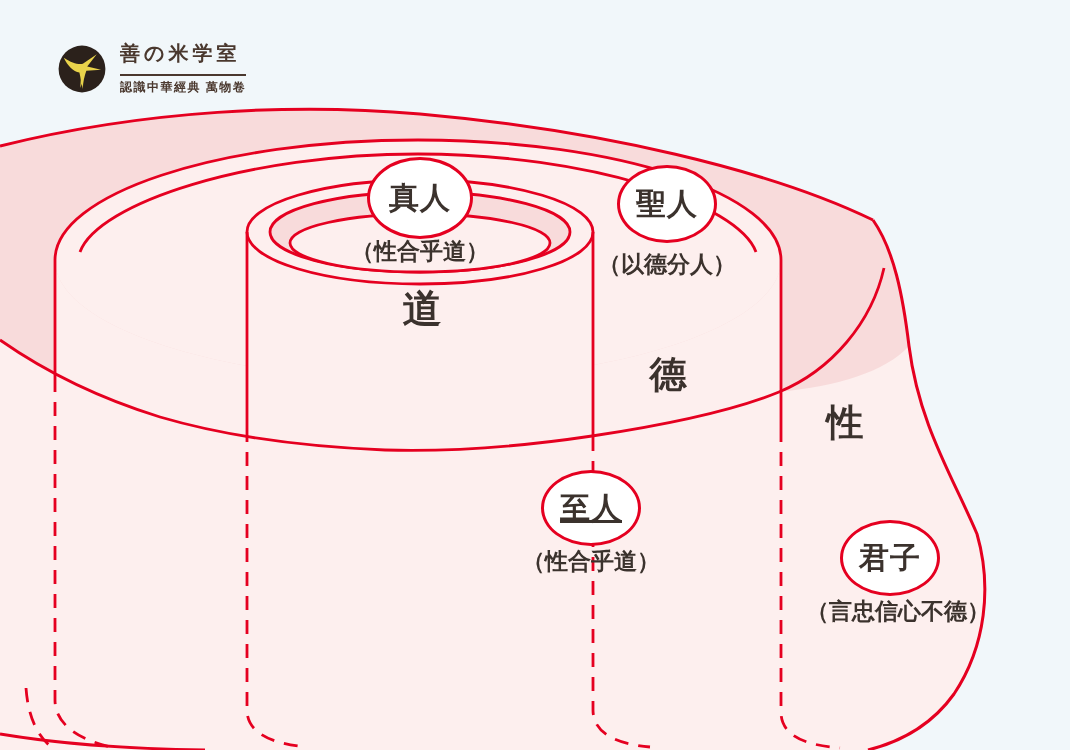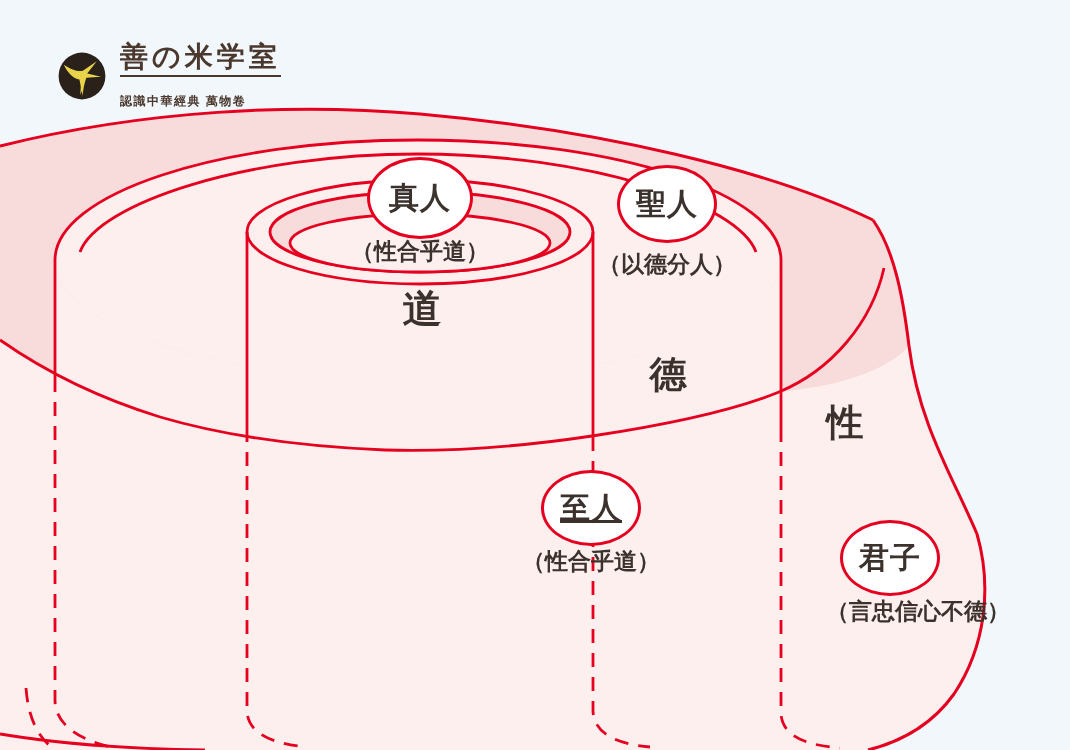--- a/index.html
+++ b/index.html
@@ -11,27 +11,27 @@
   }
   .stage{position:absolute;inset:0;width:1070px;height:750px;}
   svg.roll{position:absolute;left:0;top:0;}
 
   
   .logo{position:absolute;left:56px;top:42px;display:flex;align-items:center;gap:12px;z-index:6;}
   .logo-icon{width:52px;height:52px;flex:0 0 auto;}
   .logo-text{display:flex;flex-direction:column;}
   .logo-title{
     font-family:"Liberation Serif","DejaVu Serif",serif;
-    font-size:28px;font-weight:700;color:var(--brown,#4a382e);
+    font-size:20px;font-weight:700;color:var(--brown,#4a382e);
     letter-spacing:4px;line-height:1.1;
-    border-bottom:2px solid var(--brown,#4a382e);padding-bottom:2px;
+    border-bottom:2px solid var(--brown,#4a382e);padding-bottom:10px;
   }
   .logo-subtitle{
     font-size:12px;font-weight:700;color:var(--brown,#4a382e);
-    letter-spacing:1.5px;margin-top:16px;
+    letter-spacing:1.5px;margin-top:3px;
   }
 
   
   .badge{
     position:absolute;transform:translate(-50%,-50%);
     background:#fff;border:3.2px solid var(--red,#e50020);border-radius:50%;
     display:flex;align-items:center;justify-content:center;
     color:var(--ink,#3b322d);font-weight:700;z-index:4;
     font-size:30px;letter-spacing:1px;
   }
@@ -122,15 +122,15 @@
   <div class="badge" style="left:420px;top:198px;width:100px;height:76px;">真人</div>
   <div class="cap" style="left:420px;top:251px;">（性合乎道）</div>
 
   <div class="badge" style="left:667px;top:204px;width:94px;height:72px;">聖人</div>
   <div class="cap" style="left:667px;top:264px;">（以德分人）</div>
 
   <div class="badge" style="left:591px;top:508px;width:94px;height:70px;text-decoration:underline;">至人</div>
   <div class="cap" style="left:591px;top:561px;">（性合乎道）</div>
 
   <div class="badge" style="left:890px;top:558px;width:94px;height:70px;text-align:right;">君子</div>
-  <div class="cap" style="left:918px;top:611px;">（言忠信心不德）</div>
+  <div class="cap" style="left:898px;top:611px;">（言忠信心不德）</div>
 
 </div>
 
 </body></html>

